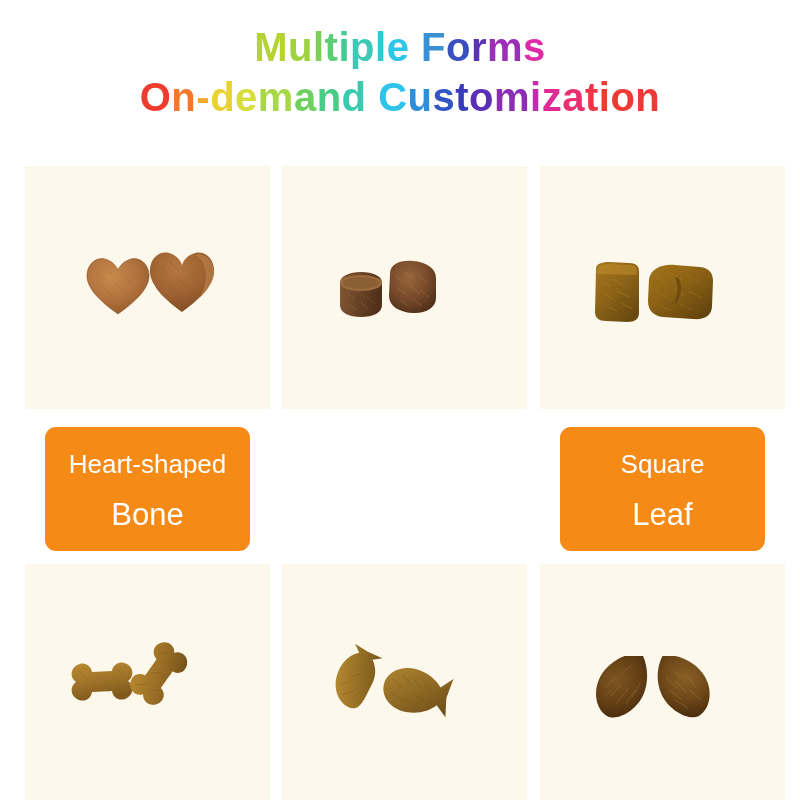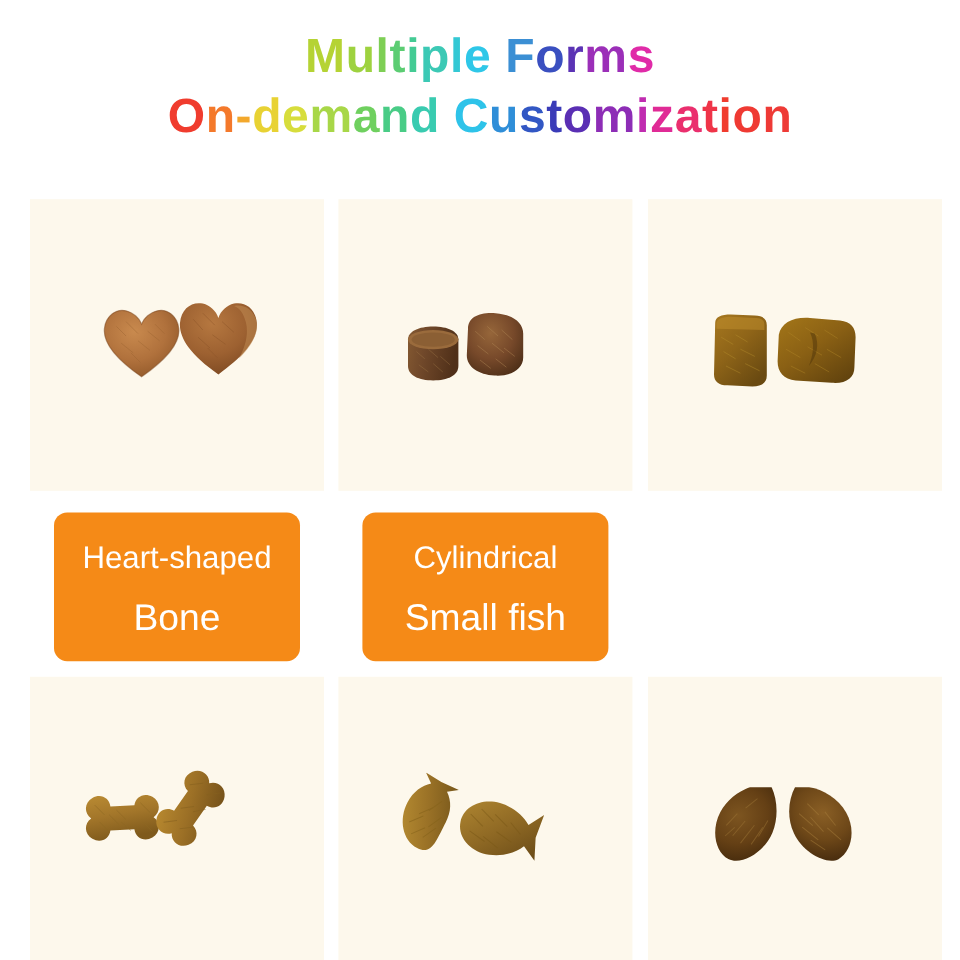--- a/index.html
+++ b/index.html
@@ -281,24 +281,20 @@
                 <line x1="28" y1="28" x2="38" y2="36"></line>
                 <line x1="38" y1="32" x2="47" y2="39"></line>
                 <line x1="18" y1="42" x2="27" y2="49"></line>
                 <line x1="31" y1="41" x2="40" y2="48"></line>
               </g>
             </svg>
           </div>
         </div>
       </div>
 
-      <div class="label-card">
-        <div class="label-shape">Cylindrical</div>
-        <div class="label-figure">Small fish</div>
-      </div>
 
       <div class="photo-panel photo-bottom">
         <div class="stage">
           <div class="kib" style="left:48px; top:80px;">
             <svg width="66" height="76" viewBox="0 0 66 76">
               <defs>
                 <linearGradient id="fg1" x1="0.1" y1="0" x2="0.9" y2="1">
                   <stop offset="0%" stop-color="#b98f33"></stop>
                   <stop offset="50%" stop-color="#9c7327"></stop>
                   <stop offset="100%" stop-color="#77571b"></stop>
@@ -388,20 +384,24 @@
                 <line x1="44" y1="30" x2="56" y2="37"></line>
                 <line x1="14" y1="44" x2="26" y2="50"></line>
                 <line x1="34" y1="42" x2="46" y2="49"></line>
               </g>
               <path d="M30 16 C34 24 33 34 29 44 C36 36 38 26 34 17 Z" fill="#4a3109" opacity="0.45"></path>
             </svg>
           </div>
         </div>
       </div>
 
+      <div class="label-card">
+        <div class="label-shape">Square</div>
+        <div class="label-figure">Leaf</div>
+      </div>
 
       <div class="photo-panel photo-bottom">
         <div class="stage">
           <div class="kib" style="left:48px; top:92px;">
             <svg width="68" height="62" viewBox="0 0 68 62">
               <defs>
                 <radialGradient id="lf1" cx="42%" cy="35%" r="75%">
                   <stop offset="0%" stop-color="#7d5520"></stop>
                   <stop offset="55%" stop-color="#654015"></stop>
                   <stop offset="100%" stop-color="#43290c"></stop>

